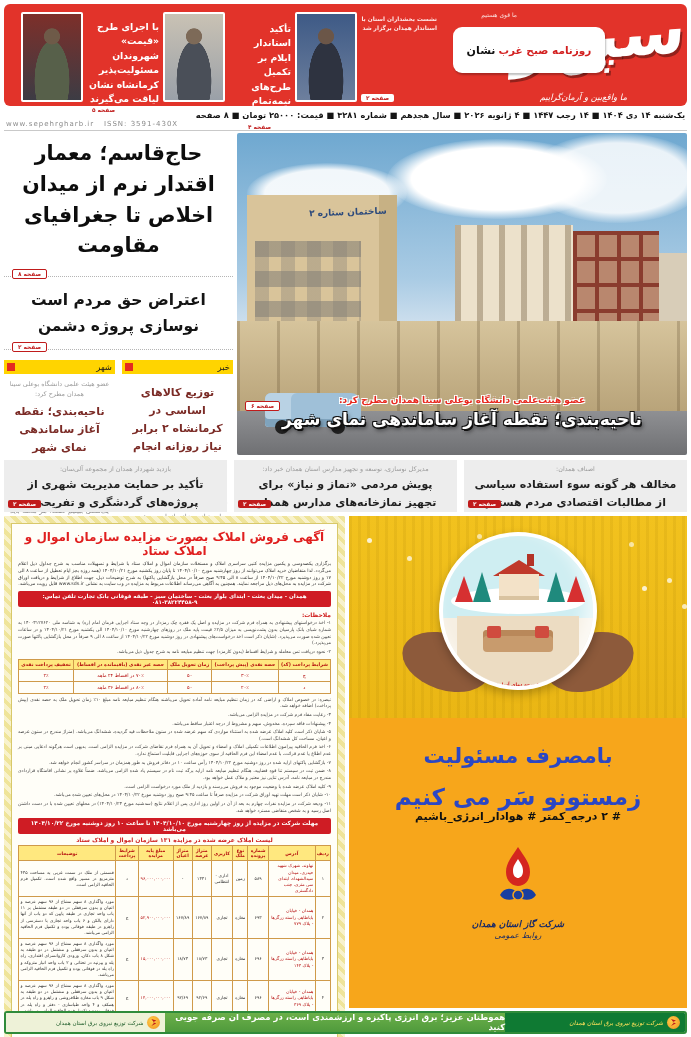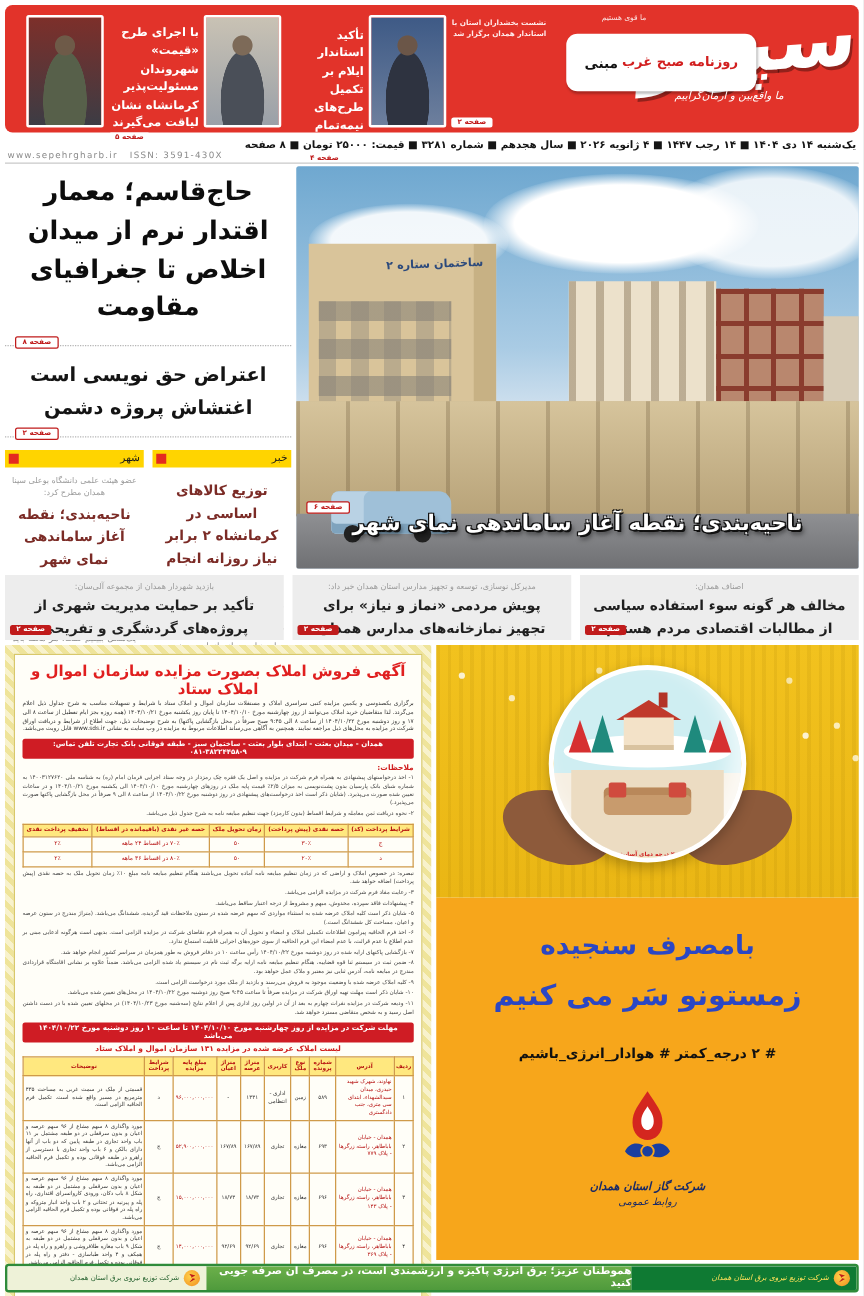--- a/index.html
+++ b/index.html
@@ -8,21 +8,21 @@
   
   .masthead{position:absolute;top:4px;left:4px;right:4px;height:102px;background:#e2332a;border-radius:6px;}
   .logo-block{position:absolute;top:0;bottom:0;right:0;width:244px;}
   .logo-top{position:absolute;top:7px;right:170px;color:#fff;font-size:6px;opacity:.85;}
   .logo-box{position:absolute;top:23px;left:10px;width:152px;height:46px;background:#fff;border-radius:9px;
             display:flex;align-items:center;justify-content:center;gap:3px;box-shadow:1px 2px 2px rgba(0,0,0,.25);}
   .logo-box .t1{color:#d21f1f;font-weight:bold;font-size:10.5px;}
   .logo-box .t2{color:#111;font-weight:bold;font-size:11px;}
   .logo-name{position:absolute;top:-6px;right:2px;color:#fff;font-size:64px;font-weight:bold;
              transform:skewX(-8deg) rotate(-4deg);text-shadow:2px 3px 0 rgba(0,0,0,.35);line-height:1.2;}
-  .logo-slogan{position:absolute;bottom:24px;right:60px;color:#fff;font-size:8.5px;font-style:italic;}
+  .logo-slogan{position:absolute;bottom:4px;right:60px;color:#fff;font-size:8.5px;font-style:italic;}
   .teaser{position:absolute;top:8px;height:90px;display:flex;gap:4px;}
   .teaser .txt{flex:1;display:flex;flex-direction:column;padding-top:3px;}
   .teaser .kick{color:#ffe9e9;font-size:5.8px;line-height:1.5;text-align:right;font-weight:600;}
   .teaser .hl{color:#fff;font-size:9.3px;font-weight:bold;line-height:1.55;text-align:right;}
   .badge{display:inline-block;background:#fff;color:#c01b1b;font-size:5.8px;font-weight:bold;
          padding:1px 5px;border-radius:2px;border:1px solid #c01b1b;}
   .teaser .badge{margin-top:auto;align-self:flex-end;border:none;}
   .tphoto{width:62px;height:100%;border:2px solid #fff;box-sizing:border-box;border-radius:2px;}
   .p1{background:radial-gradient(circle at 50% 26%,#6b5648 0 11%,transparent 12%),
       radial-gradient(ellipse at 50% 78%,#2e3340 0 42%,transparent 43%),linear-gradient(180deg,#3e5a86,#6d7f9d);}
@@ -140,21 +140,21 @@
   .room{position:absolute;top:80px;left:14px;right:14px;bottom:0;background:#ecdcc2;}
   .sofa{position:absolute;top:14px;left:26px;width:70px;height:22px;background:#c89b6d;border-radius:4px;
       box-shadow:inset 0 6px 0 #b9885a;}
   .cushion{position:absolute;top:10px;left:30px;width:14px;height:12px;background:#d04b3e;border-radius:2px;
       box-shadow:48px 0 0 #d04b3e;}
   .globe-cap{position:absolute;top:66px;left:0;right:0;text-align:center;color:#d02020;font-size:4.6px;font-weight:bold;}
   .gas-orange{flex:1;background:#f7a61b;display:flex;flex-direction:column;align-items:center;
       justify-content:flex-start;padding-top:26px;}
   .gas-l1{color:#2b47c4;font-size:21px;font-weight:bold;}
   .gas-l2{color:#2b47c4;font-size:23px;font-weight:bold;margin-top:16px;letter-spacing:1px;}
-  .gas-tags{color:#111;font-size:11px;font-weight:bold;margin-top:26px;}
+  .gas-tags{color:#111;font-size:11px;font-weight:bold;}
   .gas-logo{margin-top:22px;}
   .gas-org{color:#1a2a66;font-size:9px;font-weight:bold;margin-top:6px;font-style:italic;}
   .gas-org2{color:#1a2a66;font-size:8px;margin-top:2px;font-style:italic;}
   
   .powerbar{position:absolute;left:4px;right:4px;top:1011px;height:23px;border:2px solid #2f8b3a;border-radius:3px;
       display:flex;overflow:hidden;background:#fff;box-sizing:border-box;}
   .pb-right{width:25%;background:#0f7a33;display:flex;align-items:center;gap:4px;padding:0 5px;}
   .pb-right .t{color:#ffe25a;font-size:6px;font-style:italic;white-space:nowrap;}
   .pb-mid{flex:1;background:linear-gradient(180deg,#6cb04a,#4f9a3c);display:flex;align-items:flex-end;justify-content:center;}
   .pb-mid .t{color:#fff;font-size:8.5px;font-weight:bold;}
@@ -169,21 +169,21 @@
 <body>
 
 <div class="page">
 
   <div class="masthead">
     <div class="logo-block">
       <div class="logo-top">ما قوی هستیم</div>
       <div class="logo-name">سپهر</div>
       <div class="logo-box">
         <span class="t1">روزنامه صبح غرب</span>
-        <span class="t2">مبنی</span>
+        <span class="t2">نشان</span>
       </div>
       <div class="logo-slogan">ما واقع‌بین و آرمان‌گراییم</div>
     </div>
 
     <div class="teaser" style="right:250px;width:142px;">
       <div class="txt">
         <div class="kick">نشست بخشداران استان با استاندار همدان برگزار شد</div>
         <span class="badge">صفحه ۲</span>
       </div>
       <div class="tphoto p1"></div>
@@ -222,31 +222,32 @@
       <div class="bldg-sign">ساختمان ستاره ۲</div>
       <div class="bldg-win"></div>
     </div>
     <div class="bldg-center"></div>
     <div class="bldg-steel"></div>
     <div class="bldg-right"></div>
     <div class="bldg-low"></div>
     <div class="road"></div>
     <div class="truck"></div>
     <div class="photo-cap">
+      <div class="k">عضو هیئت‌علمی دانشگاه بوعلی سینا همدان مطرح کرد:</div>
       <div class="h">ناحیه‌بندی؛ نقطه آغاز ساماندهی نمای شهر</div>
     </div>
     <span class="badge photo-badge">صفحه ۶</span>
   </div>
 
   <div class="col-left">
     <div class="lead-hl">حاج‌قاسم؛ معمار اقتدار نرم از میدان اخلاص تا جغرافیای مقاومت</div>
     <div class="dotsep">
       <span class="badge">صفحه ۸</span>
     </div>
-    <div class="second-hl">اعتراض حق نویسی است اغتشاش پروژه دشمن</div>
+    <div class="second-hl">اعتراض حق مردم است نوسازی پروژه دشمن</div>
     <div class="dotsep">
       <span class="badge">صفحه ۲</span>
     </div>
 
     <div class="boxes">
       <div class="nbox">
         <div class="ybar">
           <span class="lbl">خبر</span>
           <span class="sq"></span>
         </div>
@@ -423,21 +424,21 @@
         <div class="tree tr3"></div>
         <div class="tree tr4"></div>
         <div class="room">
           <div class="sofa"></div>
           <div class="cushion"></div>
           <div class="globe-cap">۲۰ درجه دمای آسایش</div>
         </div>
       </div>
     </div>
     <div class="gas-orange">
-      <div class="gas-l1">بامصرف سنجیده</div>
+      <div class="gas-l1">بامصرف مسئولیت</div>
       <div class="gas-l2">زمستونو سَر می کنیم</div>
       <div class="gas-tags"># ۲ درجه_کمتر      # هوادار_انرژی_باشیم</div>
       <div class="gas-logo">
         <svg width="52" height="64" viewBox="0 0 52 64">
           <path d="M26 2 C33 13 38 18 38 27 C38 36 32 41 26 41 C20 41 14 36 14 27 C14 18 19 13 26 2 Z" fill="#d4261f"></path>
           <path d="M26 14 C29 19 31 21 31 26 C31 31 28 33 26 33 C24 33 21 31 21 26 C21 21 23 19 26 14 Z" fill="#fff"></path>
           <path d="M8 50 C12 42 20 42 26 48 C32 42 40 42 44 50 C40 56 32 56 26 52 C20 56 12 56 8 50 Z" fill="#1a3fa0"></path>
           <circle cx="26" cy="50" r="5" fill="#1a3fa0" stroke="#f7a61b" stroke-width="1.5"></circle>
         </svg>
       </div>

